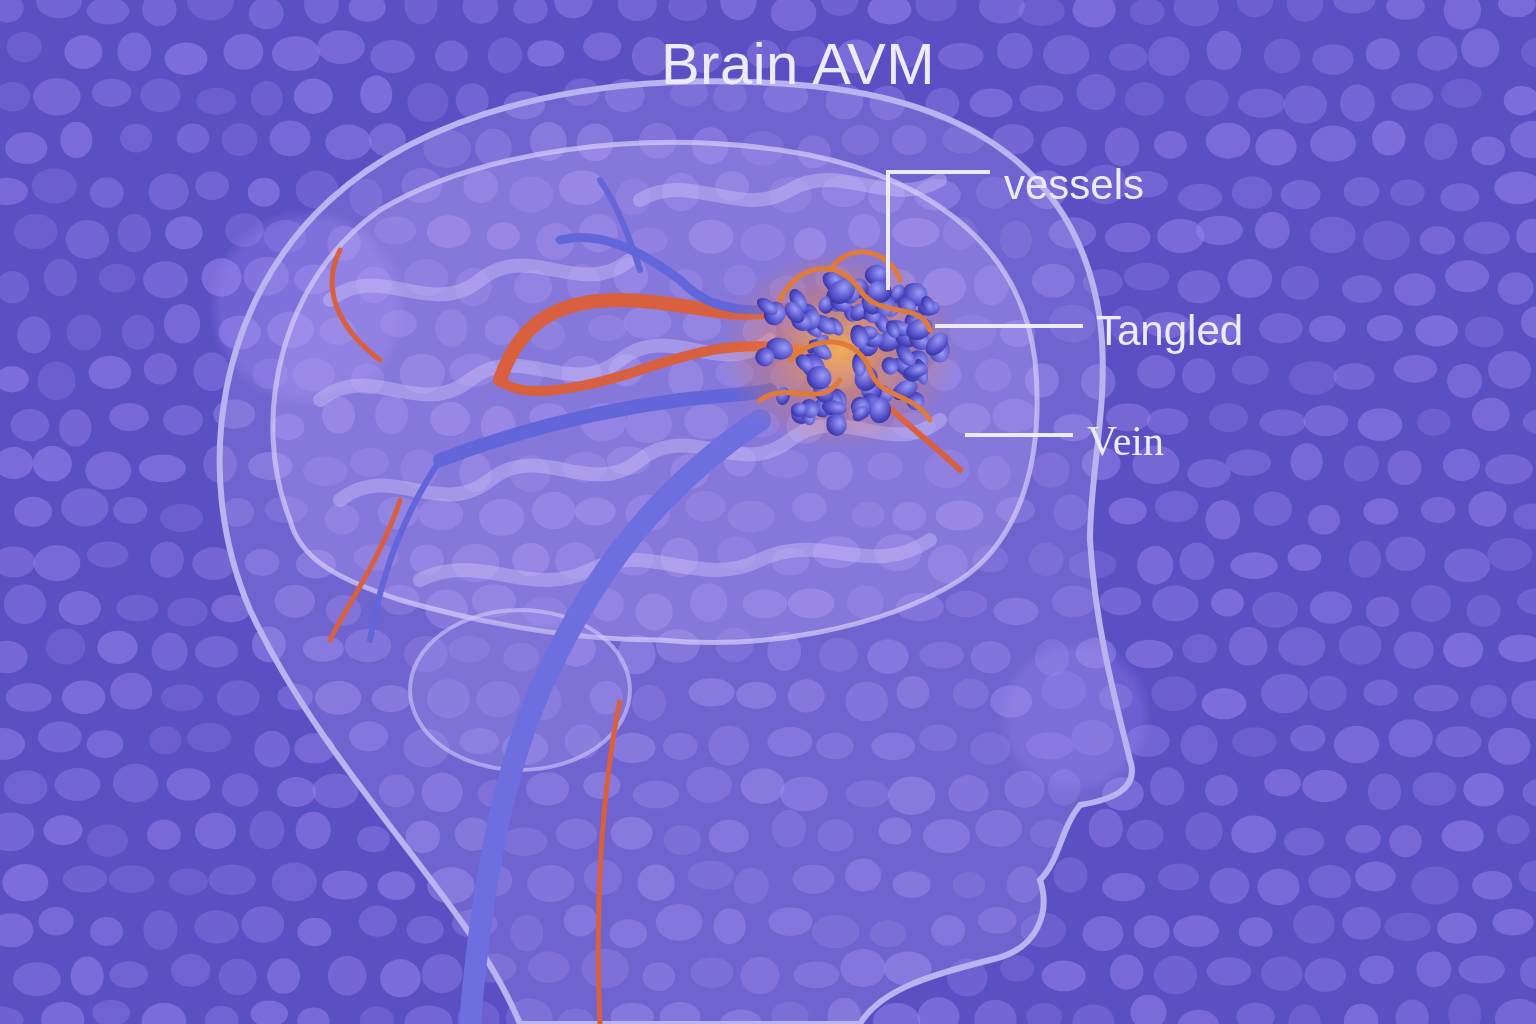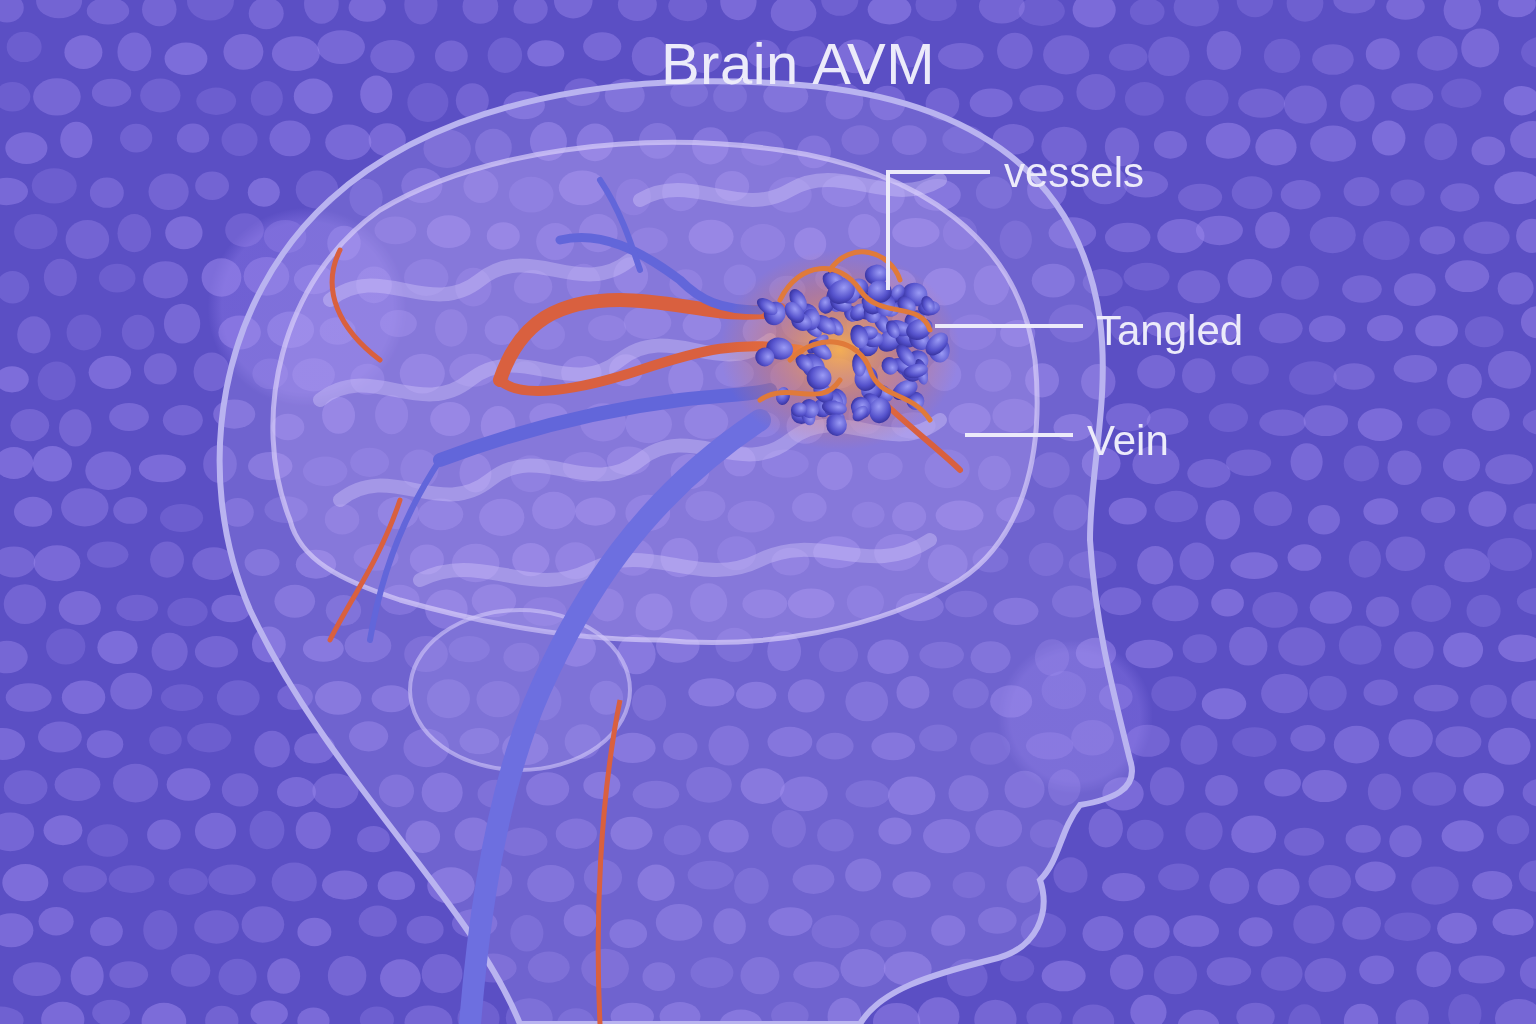--- a/index.html
+++ b/index.html
@@ -871,16 +871,16 @@
   <g stroke="#ecebfa" stroke-width="4" fill="none">
     <polyline points="990,172 888,172 888,290"></polyline>
     <line x1="935" y1="326" x2="1083" y2="326"></line>
     <line x1="965" y1="435" x2="1073" y2="435"></line>
   </g>
 </svg>
 
 <div class="title">Brain AVM</div>
 
 <div class="label" style="left:1004px; top:142px;">
-  <div style="margin-top:8px;">vessels</div>
+  <div style="margin-top:20px;">vessels</div>
 </div>
 <div class="label" style="left:1096px; top:308px;">Tangled</div>
-<div class="label" style="left:1087px; top:418px;">Vein</div>
+<div class="label" style="left:1087px; top:418px;font-family:Liberation Serif, serif;">Vein</div>
 
 </body></html>

